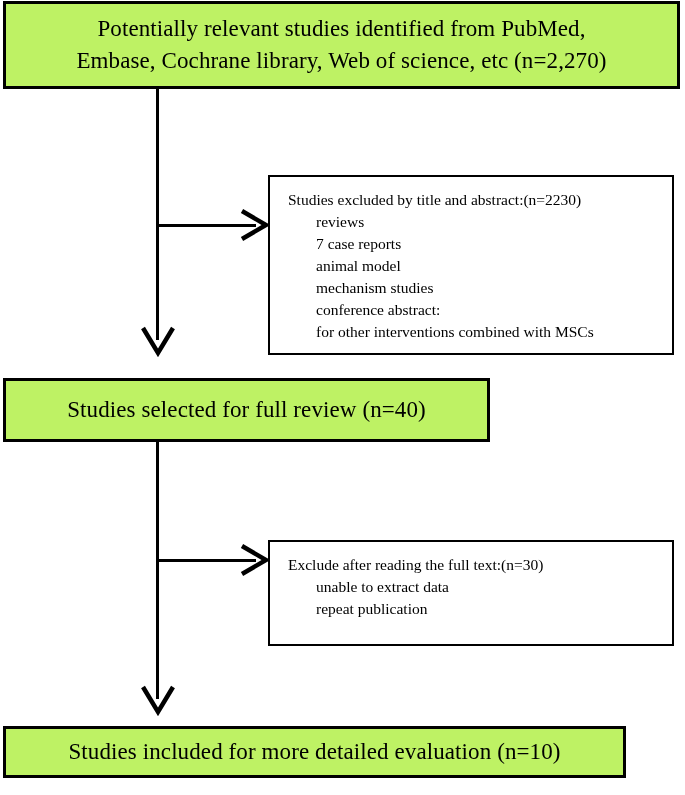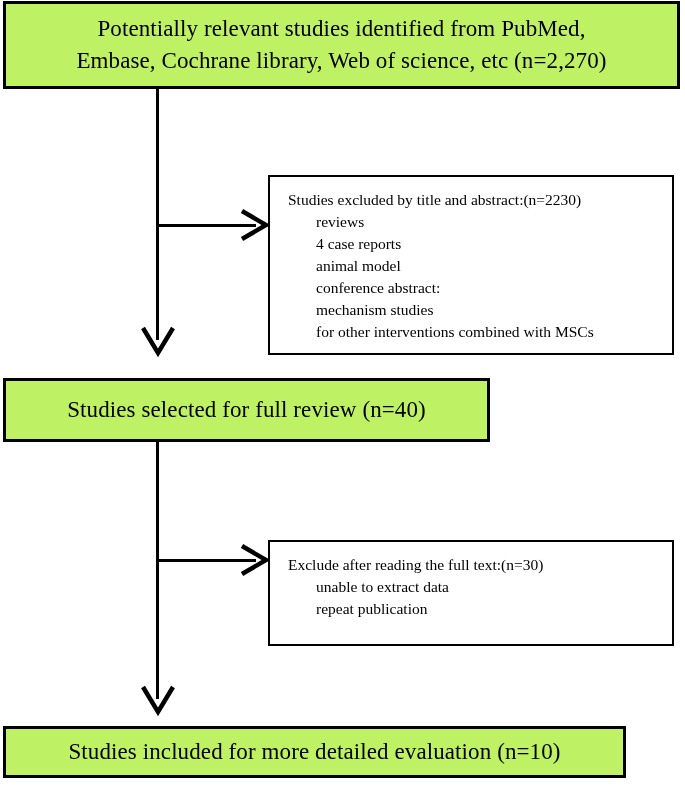--- a/index.html
+++ b/index.html
@@ -133,24 +133,24 @@
 
   <div class="conn h-line" id="branch-1"></div>
   <svg class="arrow-svg" id="arrowhead-right-1" width="34" height="38" viewBox="0 0 34 38">
     <polyline points="2,4 26,18 2,32" fill="none" stroke="#000000" stroke-width="4.5" stroke-linecap="butt" stroke-linejoin="miter"></polyline>
   </svg>
 
   <div class="excl-box" id="box-excl-1">
     <div class="excl-title">Studies excluded by title and abstract:(n=2230)</div>
     <ul class="excl-list">
       <li>reviews</li>
-      <li>4 case reports</li>
+      <li>7 case reports</li>
       <li>animal model</li>
+      <li>mechanism studies</li>
       <li>conference abstract:</li>
-      <li>mechanism studies</li>
       <li>for other interventions combined with MSCs</li>
     </ul>
   </div>
 
   <svg class="arrow-svg" id="arrowhead-down-1" width="38" height="34" viewBox="0 0 38 34">
     <polyline points="4,2 19,27 34,2" fill="none" stroke="#000000" stroke-width="4.5" stroke-linecap="butt" stroke-linejoin="miter"></polyline>
   </svg>
 
   <div class="main-box" id="box-full-review">
     <div class="box-text">Studies selected for full review (n=40)</div>

